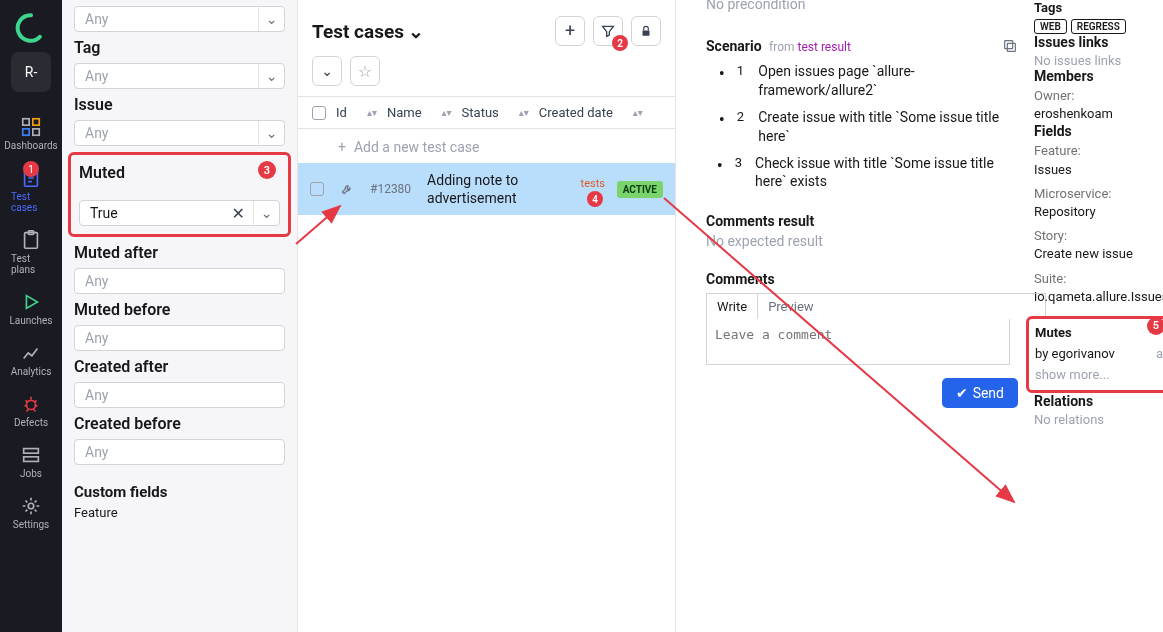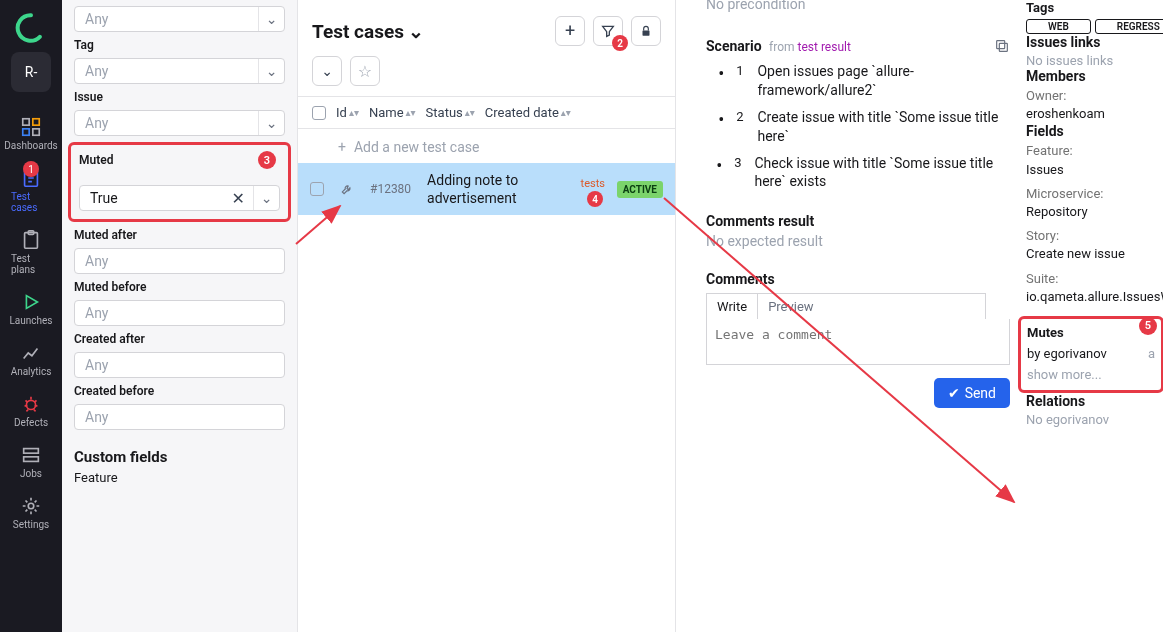--- a/index.html
+++ b/index.html
@@ -9,39 +9,39 @@
   .nav{width:62px;background:#1a1a22;color:#b0b0b8;display:flex;flex-direction:column;align-items:center;padding-top:6px;font-size:10px}
   .logo{width:32px;height:32px;margin:6px 0 8px}
   .ws{width:40px;height:40px;border-radius:8px;background:#2b2b34;color:#fff;display:flex;align-items:center;justify-content:center;font-size:14px;margin-bottom:16px}
   .nav-item{position:relative;width:40px;display:flex;flex-direction:column;align-items:center;gap:2px;padding:8px 0;cursor:pointer}
   .nav-item.active{color:#4a6bff}
   .nav-ico{width:22px;height:22px}
   .badge{position:absolute;top:2px;right:12px;background:#e63946;color:#fff;font-size:10px;width:16px;height:16px;border-radius:8px;display:flex;align-items:center;justify-content:center}
   
   .filters{width:236px;background:#f6f6f8;border-right:1px solid #e4e4e7;padding:0 12px;overflow:hidden}
   .fgroup{margin-top:6px}
-  .flabel{font-size:12px;font-weight:600;color:#18181b;margin-bottom:6px}
+  .flabel{font-size:16px;font-weight:600;color:#18181b;margin-bottom:6px}
   .select{height:26px;border:1px solid #d4d4d8;border-radius:4px;background:#fff;display:flex;align-items:center;position:relative;padding:0 10px;color:#9ca3af;font-size:14px}
   .select .sval{flex:1}
   .select .arrow{width:26px;height:100%;border-left:1px solid #e4e4e7;display:flex;align-items:center;justify-content:center;position:absolute;right:0;top:0;color:#6b7280}
   .select .clear{position:absolute;right:34px;color:#374151;font-size:16px;cursor:pointer}
   .filled{color:#18181b}
   .hl-box{border:3px solid #e63946;border-radius:6px;padding:8px;margin:6px -6px 2px -6px;position:relative}
   .hl-num{position:absolute;top:6px;right:12px;width:18px;height:18px;border-radius:9px;background:#e63946;color:#fff;font-size:11px;display:flex;align-items:center;justify-content:center;font-weight:600}
   .cf-title{font-size:15px;font-weight:700;margin-top:18px}
   
   .center{width:378px;border-right:1px solid #e4e4e7;display:flex;flex-direction:column;padding-top:10px}
   .c-head{display:flex;align-items:center;justify-content:space-between;padding:6px 14px 10px}
   .c-title{font-size:19px;font-weight:700;display:flex;align-items:center;gap:4px}
   .c-acts{display:flex;gap:8px}
   .iconbtn{width:30px;height:30px;border:1px solid #d4d4d8;border-radius:6px;display:flex;align-items:center;justify-content:center;color:#374151;cursor:pointer;position:relative;background:#fff}
   .iconbtn .inlabel{font-size:18px;line-height:1}
   .c-sub{display:flex;gap:8px;padding:0 14px 10px}
   .thead{border-top:1px solid #e4e4e7;border-bottom:1px solid #e4e4e7;padding:8px 14px;display:flex;align-items:center;gap:10px;font-size:13px;color:#374151}
-  .th{display:flex;align-items:center;gap:2px}
+  .th{display:flex;align-items:center;gap:20px}
   .sort{color:#9ca3af;font-size:10px;display:flex;flex-direction:column;line-height:6px}
   .addrow{padding:10px 14px 8px 40px;display:flex;align-items:center;gap:8px;color:#9ca3af;font-size:14px}
   .row{background:#b9defb;padding:8px 12px;display:flex;align-items:center;gap:16px;position:relative}
   .row .id{color:#6b7280;font-size:12px}
   .row .name{font-size:14px;color:#18181b;flex:1;line-height:1.3}
   .status-chip{background:#7bd46b;color:#0b4012;font-size:10px;font-weight:700;padding:3px 6px;border-radius:3px}
   .row-tests{font-size:11px;color:#dc5a2a;position:absolute;right:70px;top:14px}
   .cb{width:14px;height:14px;border:1.5px solid #9ca3af;border-radius:3px}
   
   .detail{flex:1;display:flex;gap:16px;padding:0 12px 0 30px;overflow:hidden}
@@ -55,21 +55,21 @@
   .step .num{width:10px;color:#18181b;font-size:13px}
   .grey{color:#9ca3af}
   .tab{padding:5px 10px;font-size:13px;color:#6b7280}
   .tab.active{border:1px solid #d4d4d8;border-bottom:none;background:#fff;color:#18181b;margin:-1px 0 -1px -1px}
   .ta{width:304px;height:46px;border:1px solid #d4d4d8;border-top:none;padding:8px;font-family:monospace;font-size:13px;color:#9ca3af;resize:none}
   .send{float:right;margin-top:10px;background:#2563eb;color:#fff;border:none;padding:7px 14px;border-radius:5px;font-size:14px;display:flex;align-items:center;gap:5px;cursor:pointer}
   .precon{color:#9ca3af;margin-top:-4px}
   
   .d-side{width:130px;font-size:13px}
   .taglist{display:flex;gap:4px;margin-top:4px}
-  .tag{border:1px solid #18181b;border-radius:3px;padding:1px 21px;font-size:10px;font-weight:600}
+  .tag{border:1px solid #18181b;border-radius:3px;padding:1px 5px;font-size:10px;font-weight:600}
   .side-sec{}
   .side-sec h4{font-size:14px;font-weight:700;margin-bottom:3px}
   .kv{font-size:13px;line-height:1.4}
   .kv .k{color:#737373}
   .mutes-box{border:3px solid #e63946;border-radius:6px;padding:6px 6px 8px;margin:10px -8px 0 -8px;position:relative}
   .mutes-box .hl-num{top:-2px;right:4px}
   .showmore{color:#9ca3af;margin-top:6px}
   
   .overlay{position:absolute;top:0;left:0;pointer-events:none}
 </style>
@@ -296,21 +296,21 @@
       <div class="step">
           <span class="bull">•</span>
           <span class="num">3</span>
           <span>Check issue with title `Some issue title here` exists</span>
         </div>
 
       <div class="sec-title" style="margin-top:22px">Comments result</div>
       <div class="grey">No expected result</div>
 
       <div class="sec-title" style="margin-top:22px">Comments</div>
-      <div style="border:1px solid #d4d4d8;border-bottom:none;display:flex;width:280px;margin-top:6px">
+      <div style="border:1px solid #d4d4d8;border-bottom:none;display:flex;width:340px;margin-top:6px">
         <div class="tab active">Write</div>
         <div class="tab">Preview</div>
       </div>
       <textarea class="ta" placeholder="Leave a comment" style=""></textarea>
       <button class="send">
           <span>✔</span>
           <span>Send</span>
         </button>
     </div>
 
@@ -339,21 +339,21 @@
         <div class="hl-num">5</div>
         <h4>Mutes</h4>
         <div style="display:flex;justify-content:space-between;margin-top:6px">
           <span>by egorivanov</span>
           <span class="grey">a</span>
         </div>
         <div class="showmore">show more...</div>
       </div>
       <div class="side-sec">
         <h4>Relations</h4>
-        <div class="grey">No egorivanov</div>
+        <div class="grey">No relations</div>
       </div>
     </div>
   </div>
 </div>
 
 <svg class="overlay" width="1163" height="632">
   <defs>
       <marker id="ah" markerWidth="10" markerHeight="8" refX="9" refY="4" orient="auto">
         <path d="M0 0L10 4L0 8z" fill="#e63946"></path>
       </marker>

